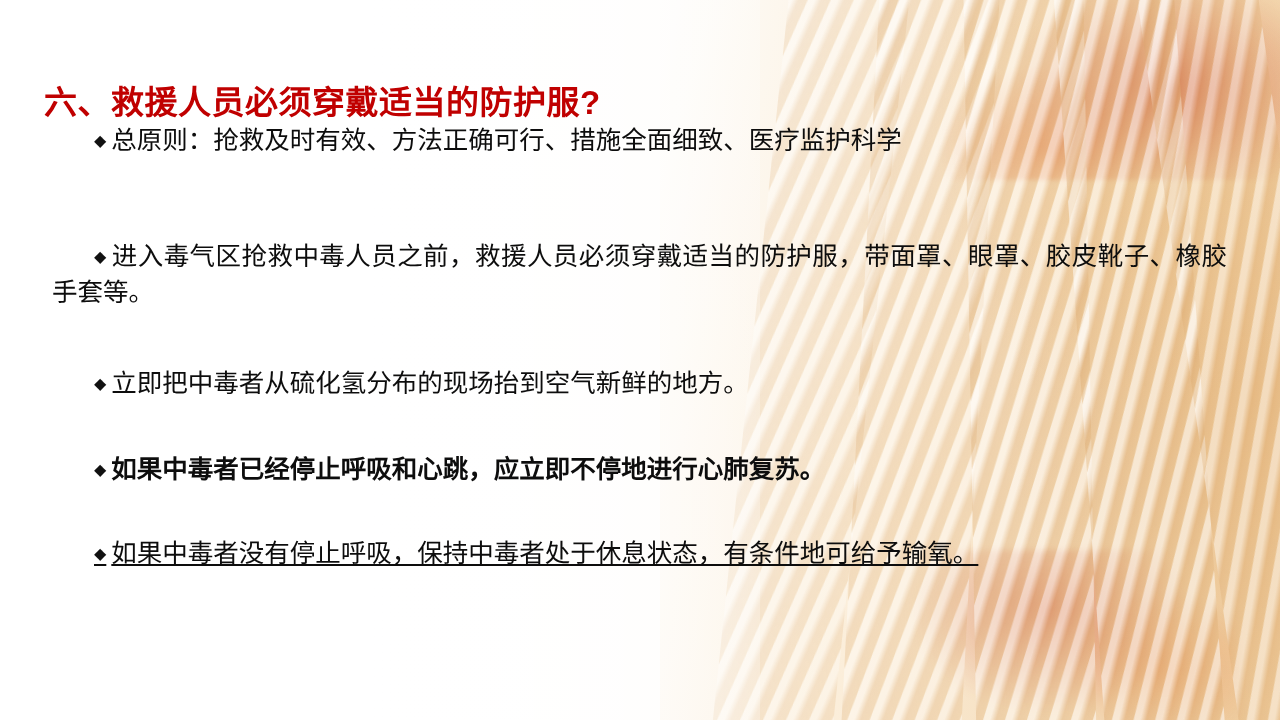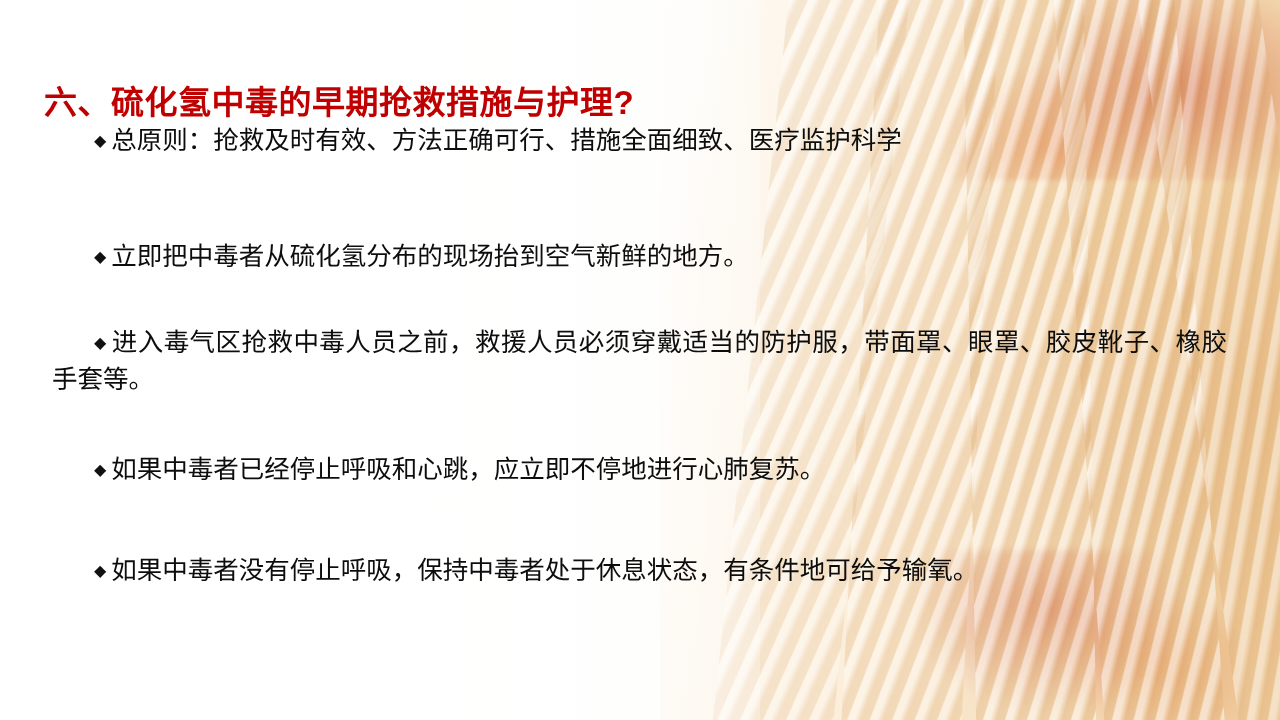--- a/index.html
+++ b/index.html
@@ -130,56 +130,56 @@
   }
   .para .bullet {
     color: #111111;
     font-size: 16px;
     vertical-align: 3px;
     margin-right: 5px;
   }
   .para.p1 { padding-left: 42px; margin-bottom: 80px; }
   .para.p2 { padding-left: 0; text-indent: 42px; margin-bottom: 54px; }
   .para.p3 { padding-left: 42px; margin-bottom: 50px; }
-  .para.p4 { padding-left: 42px; margin-bottom: 65px; }
-  .para.p5 { padding-left: 42px; margin-bottom: 0; }
+  .para.p4 { padding-left: 42px; margin-bottom: 48px; font-weight: bold; }
+  .para.p5 { padding-left: 42px; margin-bottom: 0; text-decoration: underline; }
 </style>
 </head>
 <body>
 
 <div id="slide">
 
   <div class="bg-wrap">
     <div class="bg-wash"></div>
     <div class="bg-top-red"></div>
     <div class="bg-bottom-red"></div>
     <div class="strand s1"></div>
     <div class="strand s2"></div>
     <div class="strand s3"></div>
     <div class="strand s4"></div>
     <div class="strand s5"></div>
     <div class="bg-fade-left"></div>
   </div>
 
   <div class="content">
 
-    <h1 class="slide-title">六、硫化氢中毒的早期抢救措施与护理?</h1>
+    <h1 class="slide-title">六、救援人员必须穿戴适当的防护服?</h1>
 
     <div class="body-block">
 
       <p class="para p1">
         <span class="bullet">◆</span><span>总原则：抢救及时有效、方法正确可行、措施全面细致、医疗监护科学</span>
       </p>
 
+      <p class="para p2">
+        <span class="bullet">◆</span><span>进入毒气区抢救中毒人员之前，救援人员必须穿戴适当的防护服，带面罩、眼罩、胶皮靴子、橡胶手套等。</span>
+      </p>
+
       <p class="para p3">
         <span class="bullet">◆</span><span>立即把中毒者从硫化氢分布的现场抬到空气新鲜的地方。</span>
-      </p>
-
-      <p class="para p2">
-        <span class="bullet">◆</span><span>进入毒气区抢救中毒人员之前，救援人员必须穿戴适当的防护服，带面罩、眼罩、胶皮靴子、橡胶手套等。</span>
       </p>
 
       <p class="para p4">
         <span class="bullet">◆</span><span>如果中毒者已经停止呼吸和心跳，应立即不停地进行心肺复苏。</span>
       </p>
 
       <p class="para p5">
         <span class="bullet">◆</span><span>如果中毒者没有停止呼吸，保持中毒者处于休息状态，有条件地可给予输氧。</span>
       </p>
 

